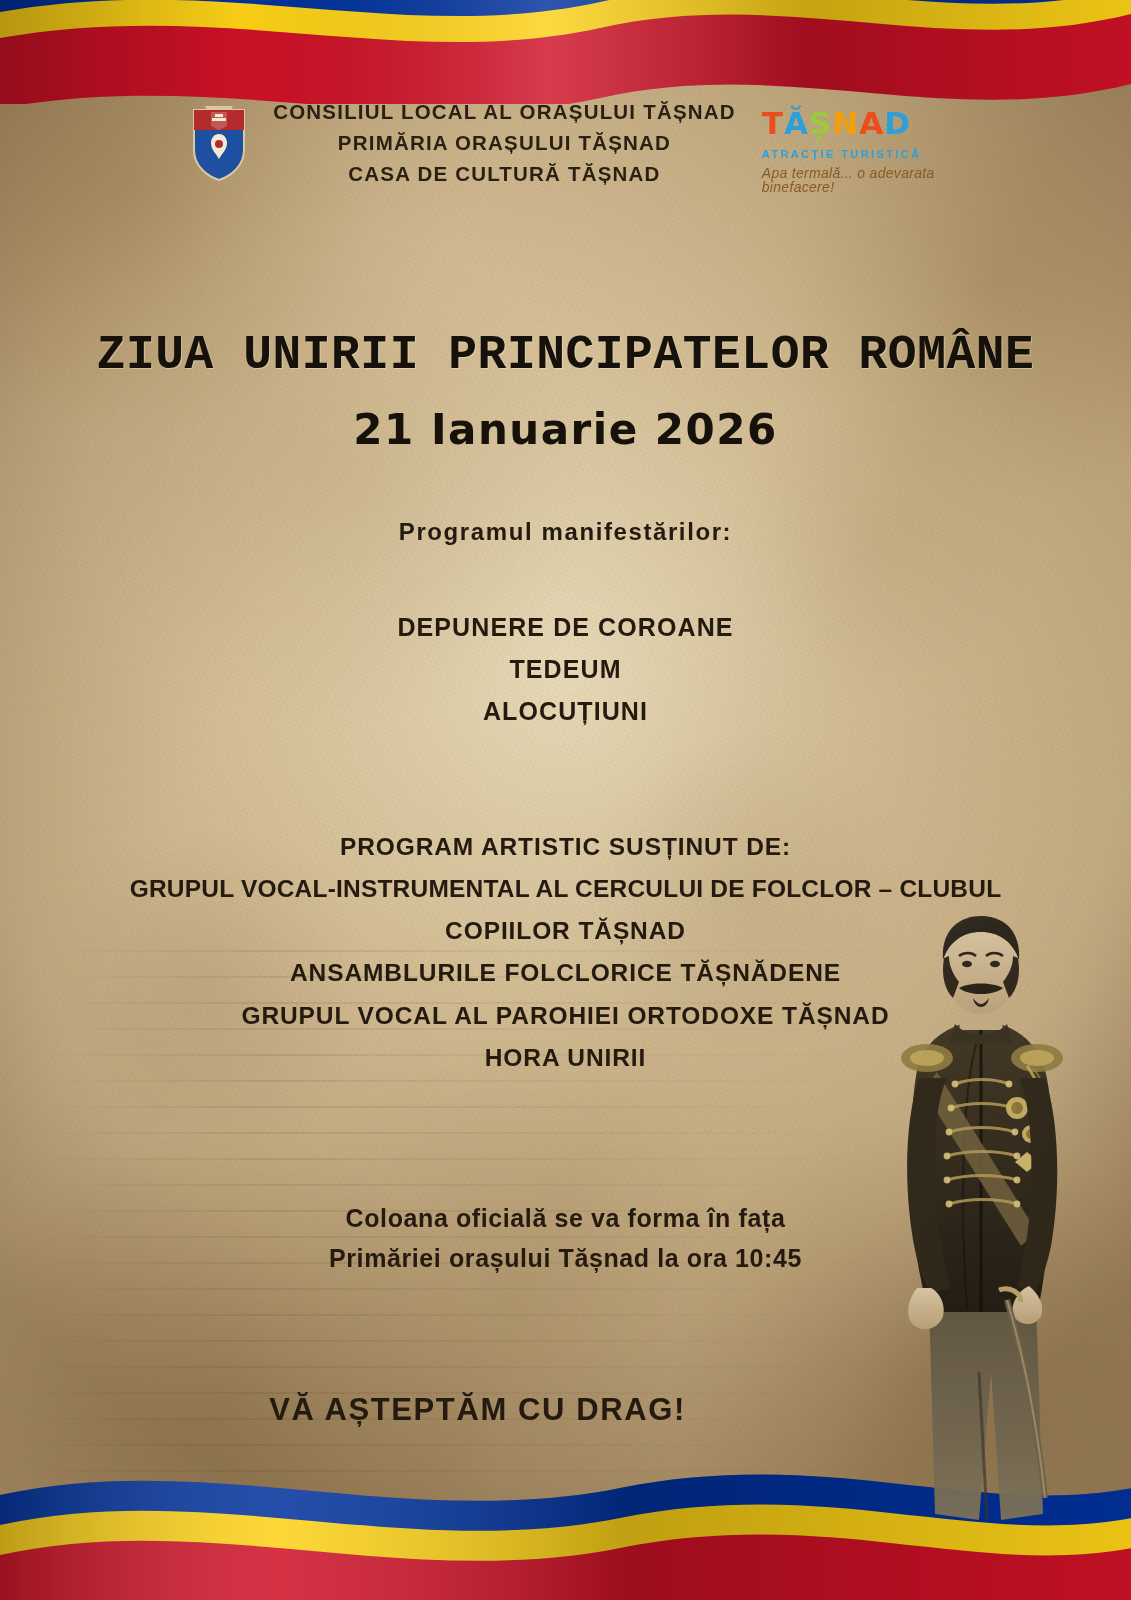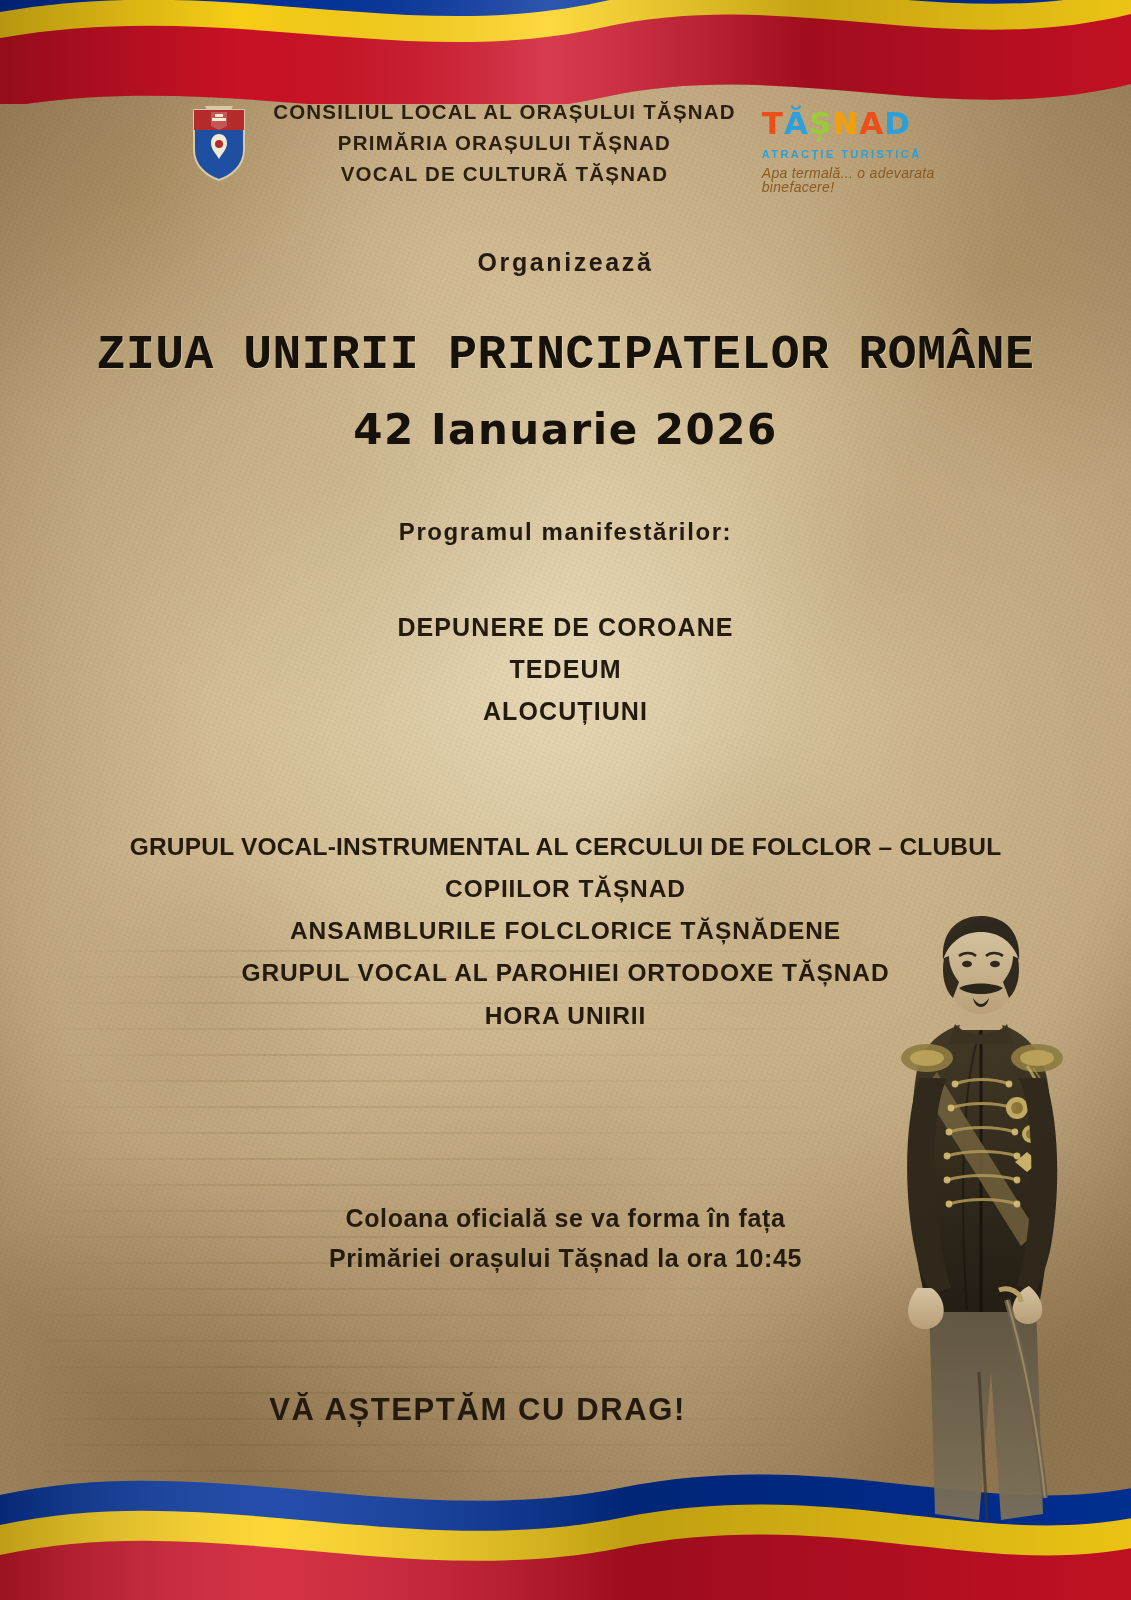--- a/index.html
+++ b/index.html
@@ -416,44 +416,44 @@
         <path d="M28,8 L36,8 L36,22 L28,26 L20,22 L20,8 Z" fill="#e9e2cf" opacity="0.25"></path>
         <path d="M24,10 h8 v3 h-8 z M21,14 h14 v3 h-14 z" fill="#f2ead4"></path>
         <path d="M28,30 c-5,0 -8,4 -8,9 c0,7 5,10 8,16 c3,-6 8,-9 8,-16 c0,-5 -3,-9 -8,-9 z" fill="#f2ead4"></path>
         <circle cx="28" cy="40" r="4" fill="#b52a2a"></circle>
         <path d="M14,2 h28 l-2,4 h-24 z" fill="#d8c9a4"></path>
       </svg>
 
       <div class="org-lines">
         <div>CONSILIUL LOCAL AL ORAȘULUI TĂȘNAD</div>
         <div>PRIMĂRIA ORAȘULUI TĂȘNAD</div>
-        <div>VOCAL DE CULTURĂ TĂȘNAD</div>
+        <div>CASA DE CULTURĂ TĂȘNAD</div>
       </div>
 
       <div class="tasnad-logo">
         <div class="tasnad-word"><span class="c1">T</span><span class="c2">Ă</span><span class="c3">Ș</span><span class="c4">N</span><span class="c5">A</span><span class="c6">D</span></div>
         <div class="tasnad-sub">ATRACȚIE TURISTICĂ</div>
         <div class="tasnad-tag">Apa termală... o adevarata binefacere!</div>
       </div>
     </div>
 
-    <div class="organizeaza">Organizează</div>
 
     <div class="title-main">ZIUA UNIRII PRINCIPATELOR ROMÂNE</div>
-    <div class="title-date">42 Ianuarie 2026</div>
+    <div class="title-date">21 Ianuarie 2026</div>
 
     <div class="program-label">Programul manifestărilor:</div>
 
     <div class="block-ceremony">
       <div>DEPUNERE DE COROANE</div>
       <div>TEDEUM</div>
       <div>ALOCUȚIUNI</div>
     </div>
 
     <div class="block-artistic">
+      <div>PROGRAM ARTISTIC SUSȚINUT DE:</div>
       <div class="wide">GRUPUL VOCAL-INSTRUMENTAL AL CERCULUI DE  FOLCLOR – CLUBUL</div>
       <div>COPIILOR TĂȘNAD</div>
       <div>ANSAMBLURILE FOLCLORICE TĂȘNĂDENE</div>
       <div>GRUPUL VOCAL AL  PAROHIEI  ORTODOXE TĂȘNAD</div>
       <div>HORA UNIRII</div>
     </div>
 
     <div class="block-column">
       <div>Coloana oficială se va forma în fața</div>
       <div>Primăriei orașului Tășnad la ora 10:45</div>

